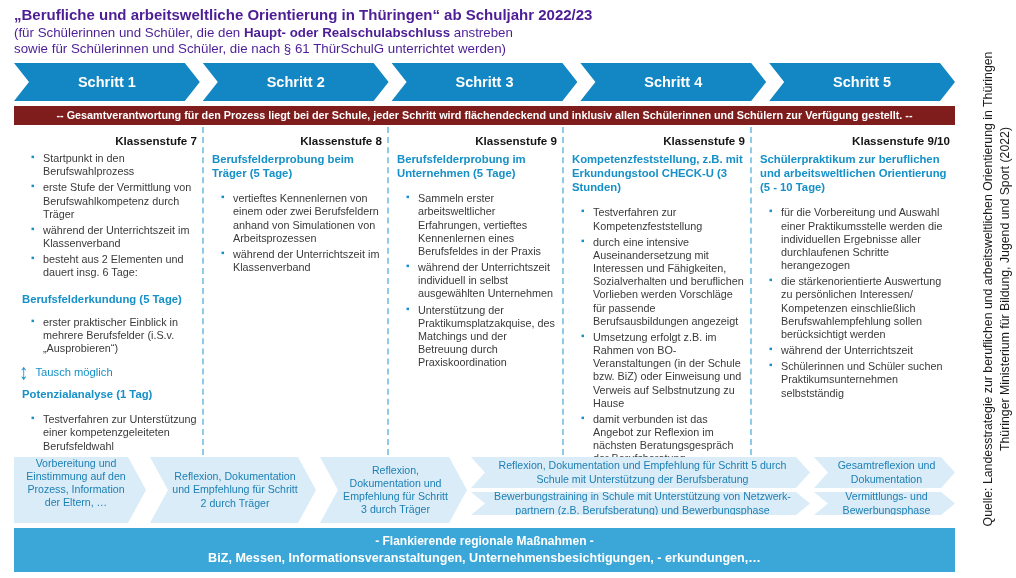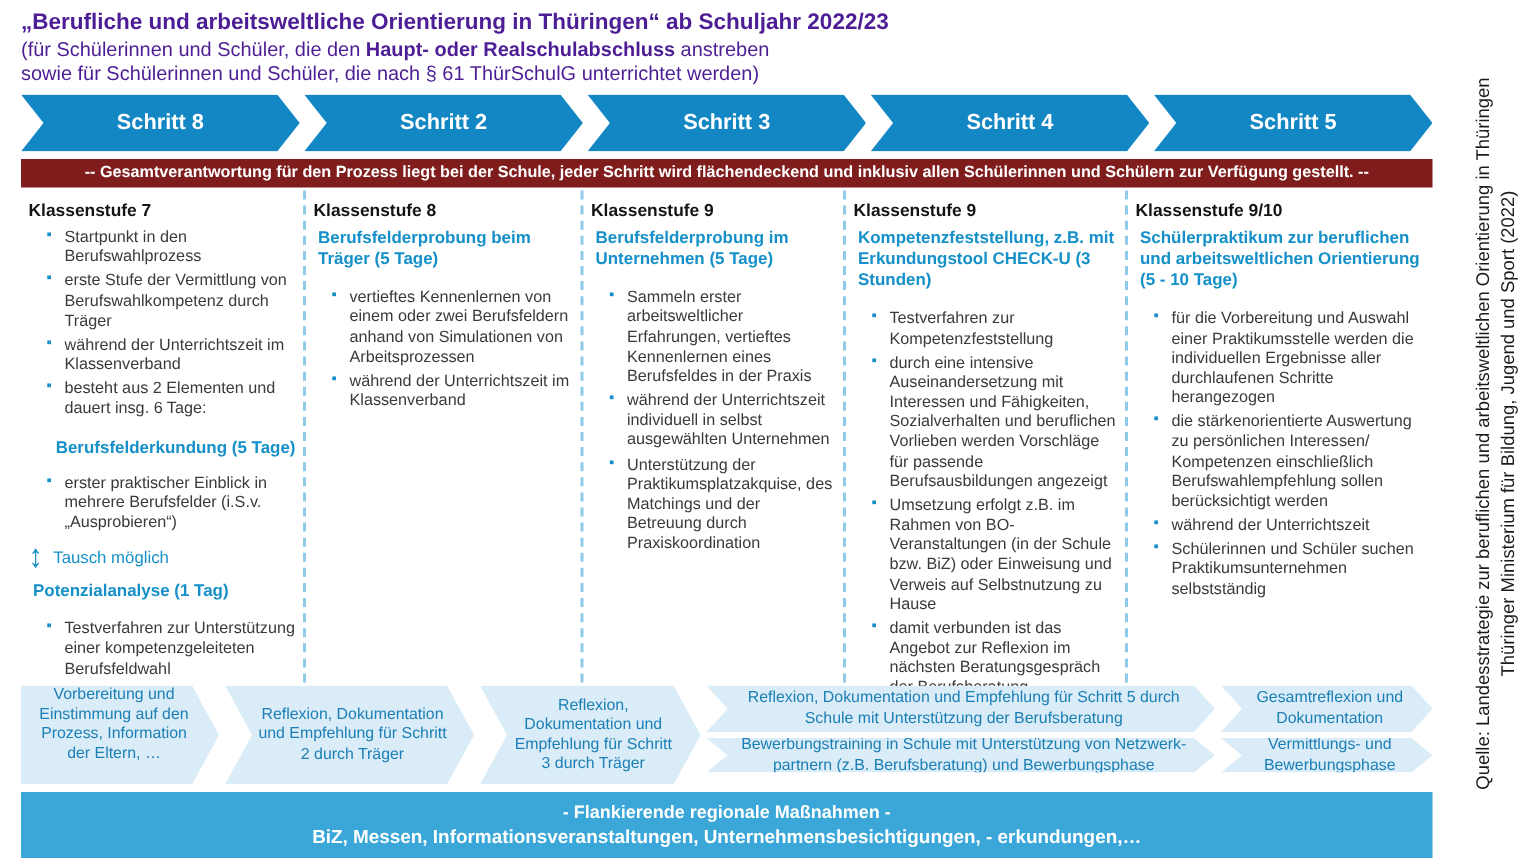--- a/index.html
+++ b/index.html
@@ -26,23 +26,23 @@
   }
   
   .columns{position:absolute;top:127px;left:14px;width:941px;height:328px;display:flex;}
   .col{box-sizing:border-box;padding:0 5px;}
   .col1{width:188px;}
   .col2{width:185px;}
   .col3{width:175px;}
   .col4{width:188px;}
   .col5{width:205px;}
   .col + .col{border-left:2px dashed #8fcbe9;}
-  .grade{font-weight:bold;font-size:11.6px;color:#141414;text-align:left;margin:7px 0 5px;}
+  .grade{font-weight:bold;font-size:11.6px;color:#141414;text-align:right;margin:7px 0 5px;}
   .subhead{font-weight:bold;font-size:11.3px;color:#1590c8;line-height:1.25;margin:0 0 12px;padding-left:3px;}
-  .subhead.mid{margin:12px 0 10px;text-align:right;}
+  .subhead.mid{margin:12px 0 10px;}
   ul.bullets{list-style:none;margin:0 0 2px;padding:0 0 0 12px;}
   .bullets li{position:relative;padding-left:12px;margin-bottom:3px;font-size:10.8px;line-height:1.22;color:#3a3a3a;}
   .bullets li::before{content:"▪";position:absolute;left:0;top:-1px;color:#1590c8;font-size:10px;}
   .swap-row{display:flex;align-items:center;gap:7px;margin:7px 0 6px;color:#1590c8;font-size:11.2px;}
   .swap-icon{font-size:19px;font-weight:bold;line-height:1;color:#1590c8;transform:scaleY(1.15);}
   
   .flow{position:absolute;top:457px;left:14px;width:941px;height:66px;}
   .parrow{
     position:absolute;background:#d9ecf7;color:#1c7fb5;
     display:flex;align-items:center;justify-content:center;text-align:center;
@@ -79,21 +79,21 @@
 <div class="stage">
 
   <div class="title-block">
     <div class="t1">„Berufliche und arbeitsweltliche Orientierung in Thüringen“ ab Schuljahr 2022/23</div>
     <div class="t2"><span>(für Schülerinnen und Schüler, die den </span><b>Haupt- oder Realschulabschluss</b><span> anstreben</span></div>
     <div class="t2">sowie für Schülerinnen und Schüler, die nach § 61 ThürSchulG unterrichtet werden)</div>
   </div>
 
   <div class="steps-row">
     <div class="chev">
-        <span>Schritt 8</span>
+        <span>Schritt 1</span>
       </div>
     <div class="chev">
         <span>Schritt 2</span>
       </div>
     <div class="chev">
         <span>Schritt 3</span>
       </div>
     <div class="chev">
         <span>Schritt 4</span>
       </div>

